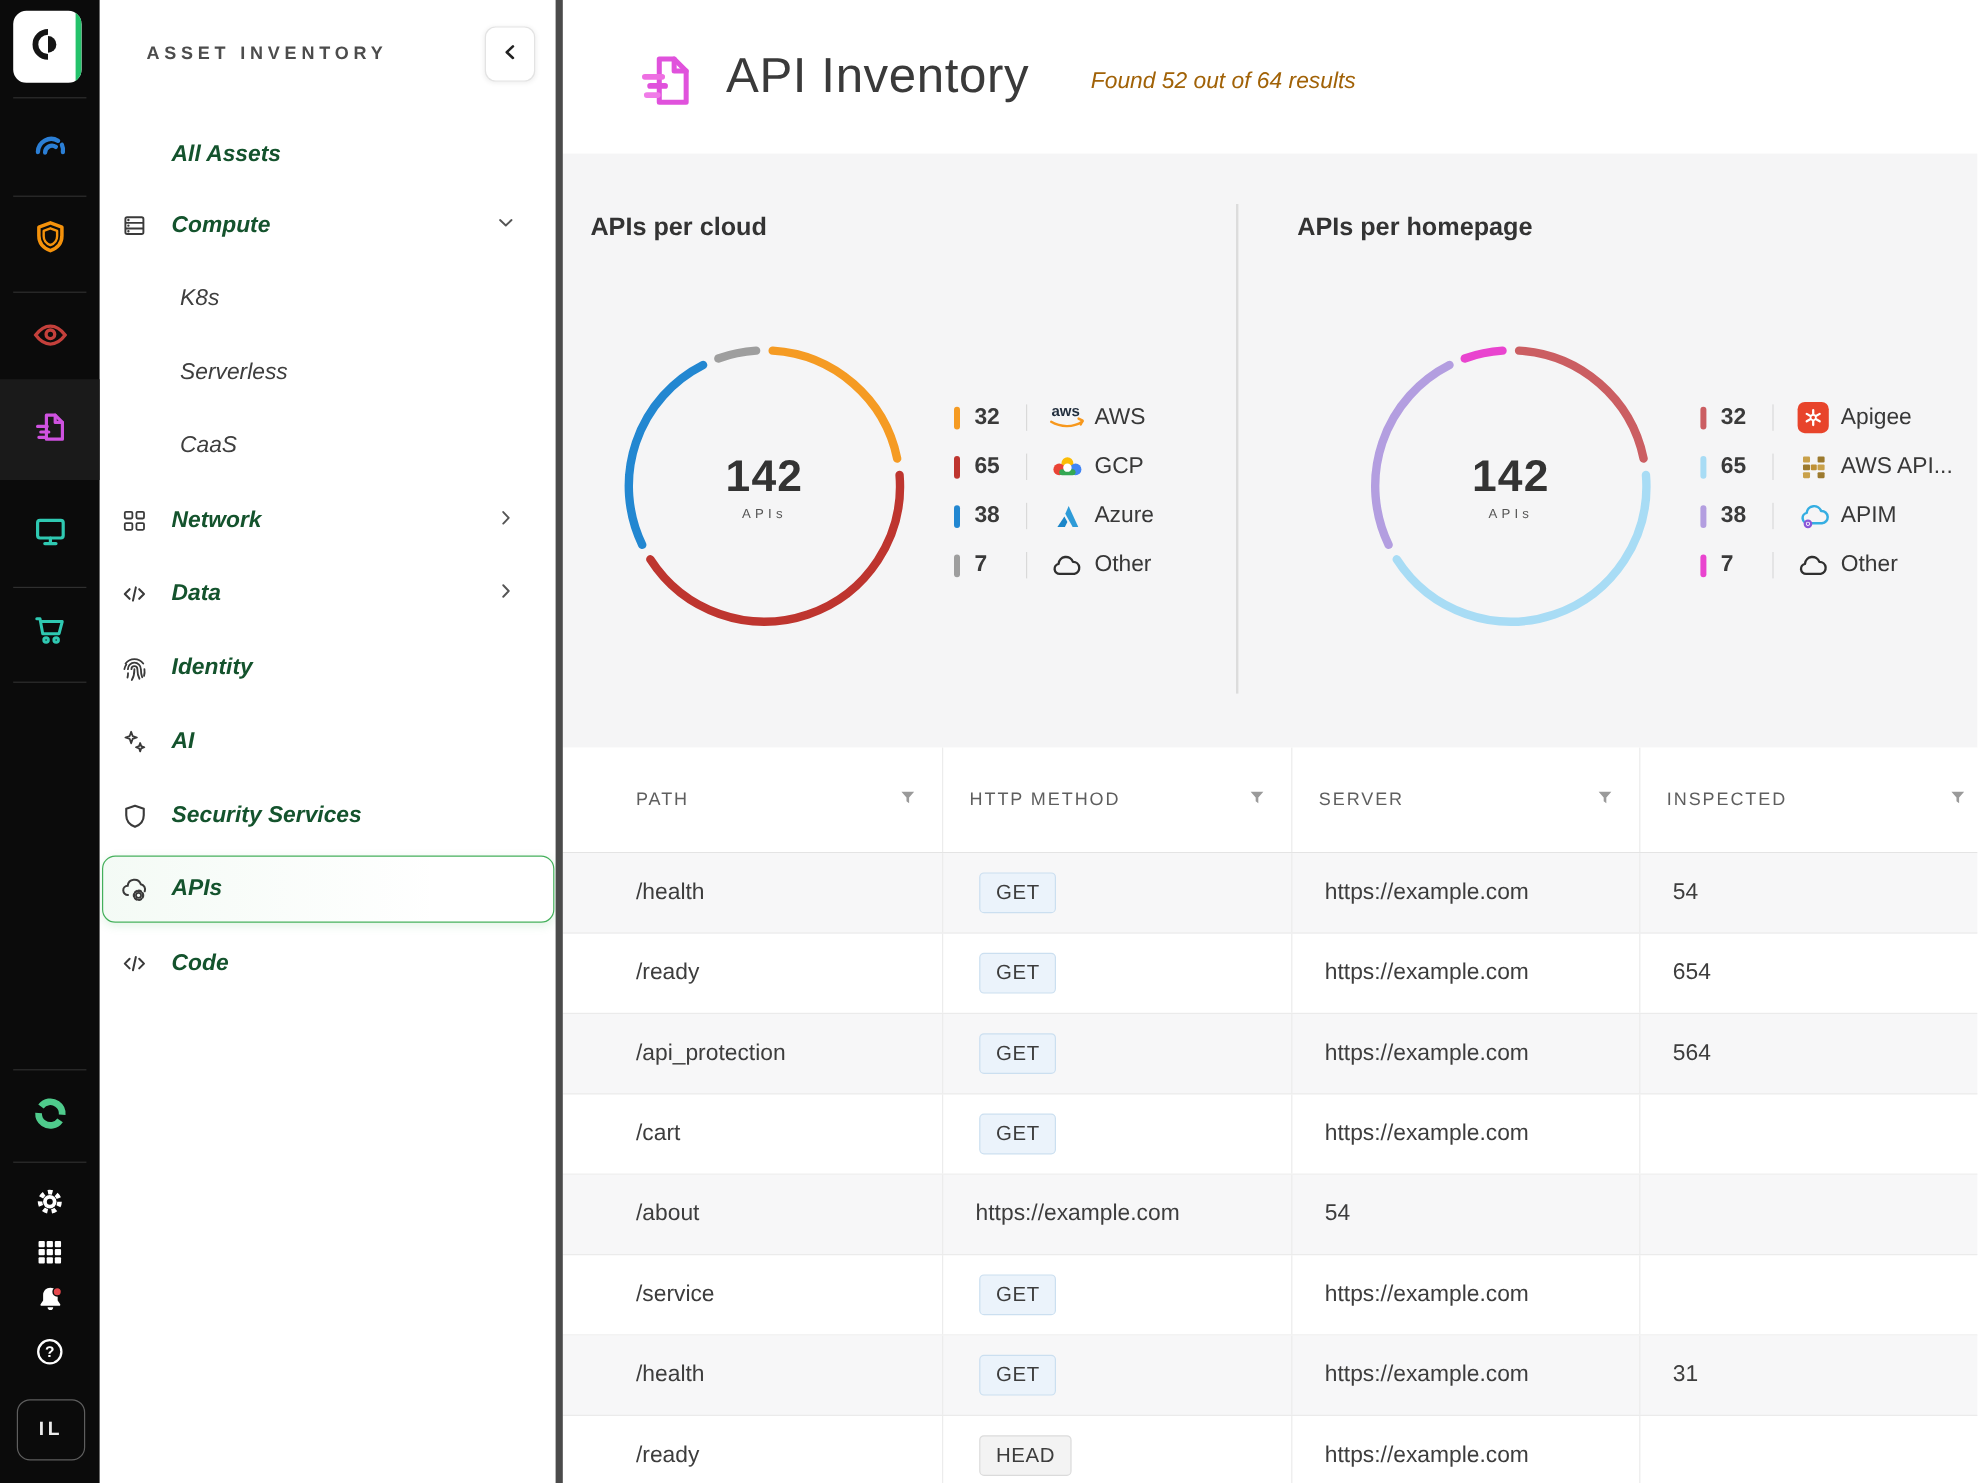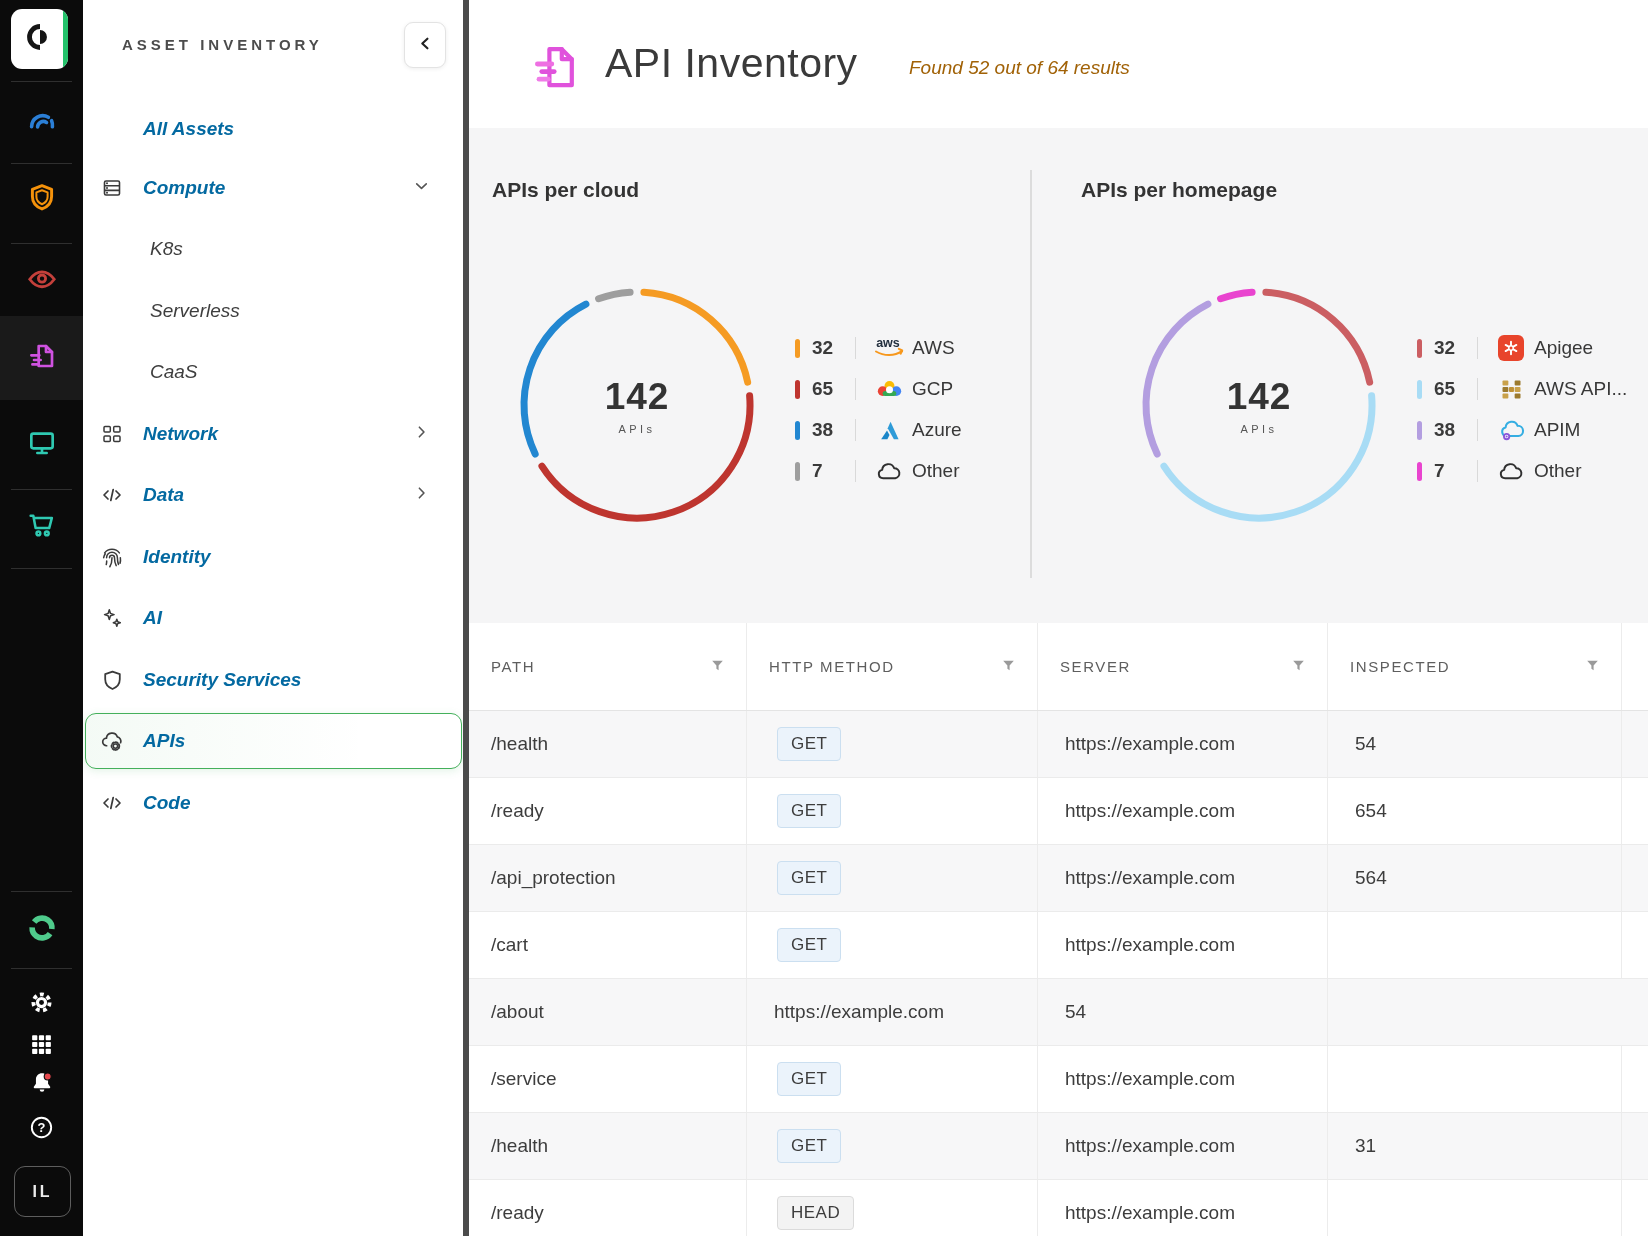--- a/index.html
+++ b/index.html
@@ -22,21 +22,21 @@
   .sidebar{position:absolute;left:83px;top:0;width:380px;height:1236px;background:#fff;z-index:2;}
   .side-border{position:absolute;left:463px;top:0;width:6px;height:1236px;background:#4b4b4b;z-index:4;}
   .sb-title{position:absolute;left:39px;top:36px;font-size:15px;font-weight:bold;letter-spacing:4px;color:#4c4c4c;}
   .collapse-btn{position:absolute;left:404px;top:22px;width:42px;height:46px;background:#fff;
                 border:1px solid #e3e3e3;border-radius:9px;z-index:6;display:flex;align-items:center;
                 justify-content:center;box-shadow:0 1px 4px rgba(0,0,0,.07);cursor:pointer;}
   .menu-item{position:absolute;left:0;width:380px;height:56px;}
   .mi-icon{position:absolute;left:15px;top:50%;transform:translateY(-50%);width:28px;height:28px;
            display:flex;align-items:center;justify-content:center;}
   .mi-label{position:absolute;left:60px;top:50%;transform:translateY(-50%);font-style:italic;
-            font-size:19px;font-weight:bold;color:#0369a1;white-space:nowrap;}
+            font-size:19px;font-weight:bold;color:#14532d;white-space:nowrap;}
   .menu-item.lvl2 .mi-label{left:67px;font-weight:normal;color:#3e3e3e;}
   .mi-chev{position:absolute;left:330px;top:50%;transform:translateY(-50%);}
   .menu-item.active::before{content:"";position:absolute;left:2px;right:1px;top:0;bottom:0;
             border:1.6px solid #44B05B;border-radius:11px;
             background:linear-gradient(90deg,rgba(68,176,91,.06),rgba(68,176,91,0) 75%);
             box-shadow:0 2px 8px rgba(68,176,91,.15);}
   .menu-item>*{position:absolute;z-index:1;}
 
   
   .main{position:absolute;left:469px;top:0;width:1179px;height:1236px;background:#fff;}
@@ -56,21 +56,21 @@
   .lg-row{position:absolute;left:0;height:28px;width:240px;}
   .lg-pill{position:absolute;left:0;top:5px;width:5px;height:19px;border-radius:3px;}
   .lg-num{position:absolute;left:17px;top:0;width:42px;line-height:28px;font-size:19px;font-weight:bold;color:#3a3a3a;}
   .lg-div{position:absolute;left:60px;top:3px;width:1px;height:22px;background:#d9d9d9;}
   .lg-ic{position:absolute;left:76px;top:0;width:36px;height:28px;display:flex;align-items:center;justify-content:center;}
   .lg-lab{position:absolute;left:117px;top:0;line-height:28px;font-size:19px;color:#383838;white-space:nowrap;}
   .apigee-tile{width:26px;height:26px;background:#E8442B;border-radius:6px;display:flex;align-items:center;justify-content:center;}
 
   
   .table{position:absolute;left:0;top:623px;width:1179px;}
-  .thead,.trow{display:grid;grid-template-columns:278px 291px 290px 294px 26px;}
+  .thead,.trow{display:grid;grid-template-columns:278px 291px 290px 294px 26px;padding-left:39px;}
   .thead{height:87px;background:#fff;border-bottom:1px solid #e4e4e4;}
   .th{position:relative;display:flex;align-items:center;padding-left:22px;font-size:15px;
       letter-spacing:1.6px;color:#5e5e5e;border-right:1px solid #ececec;cursor:pointer;}
   .th:last-child{border-right:none;}
   .th .funnel{position:absolute;right:22px;top:50%;transform:translateY(-50%);}
   .trow{height:66px;border-bottom:1px solid #ebebeb;cursor:pointer;}
   .trow:nth-child(odd){background:#f7f7f8;}
   .td{display:flex;align-items:center;padding-left:22px;font-size:19px;color:#3d3d3d;
       border-right:1px solid #ececec;overflow:hidden;}
   .td:last-child{border-right:none;}

